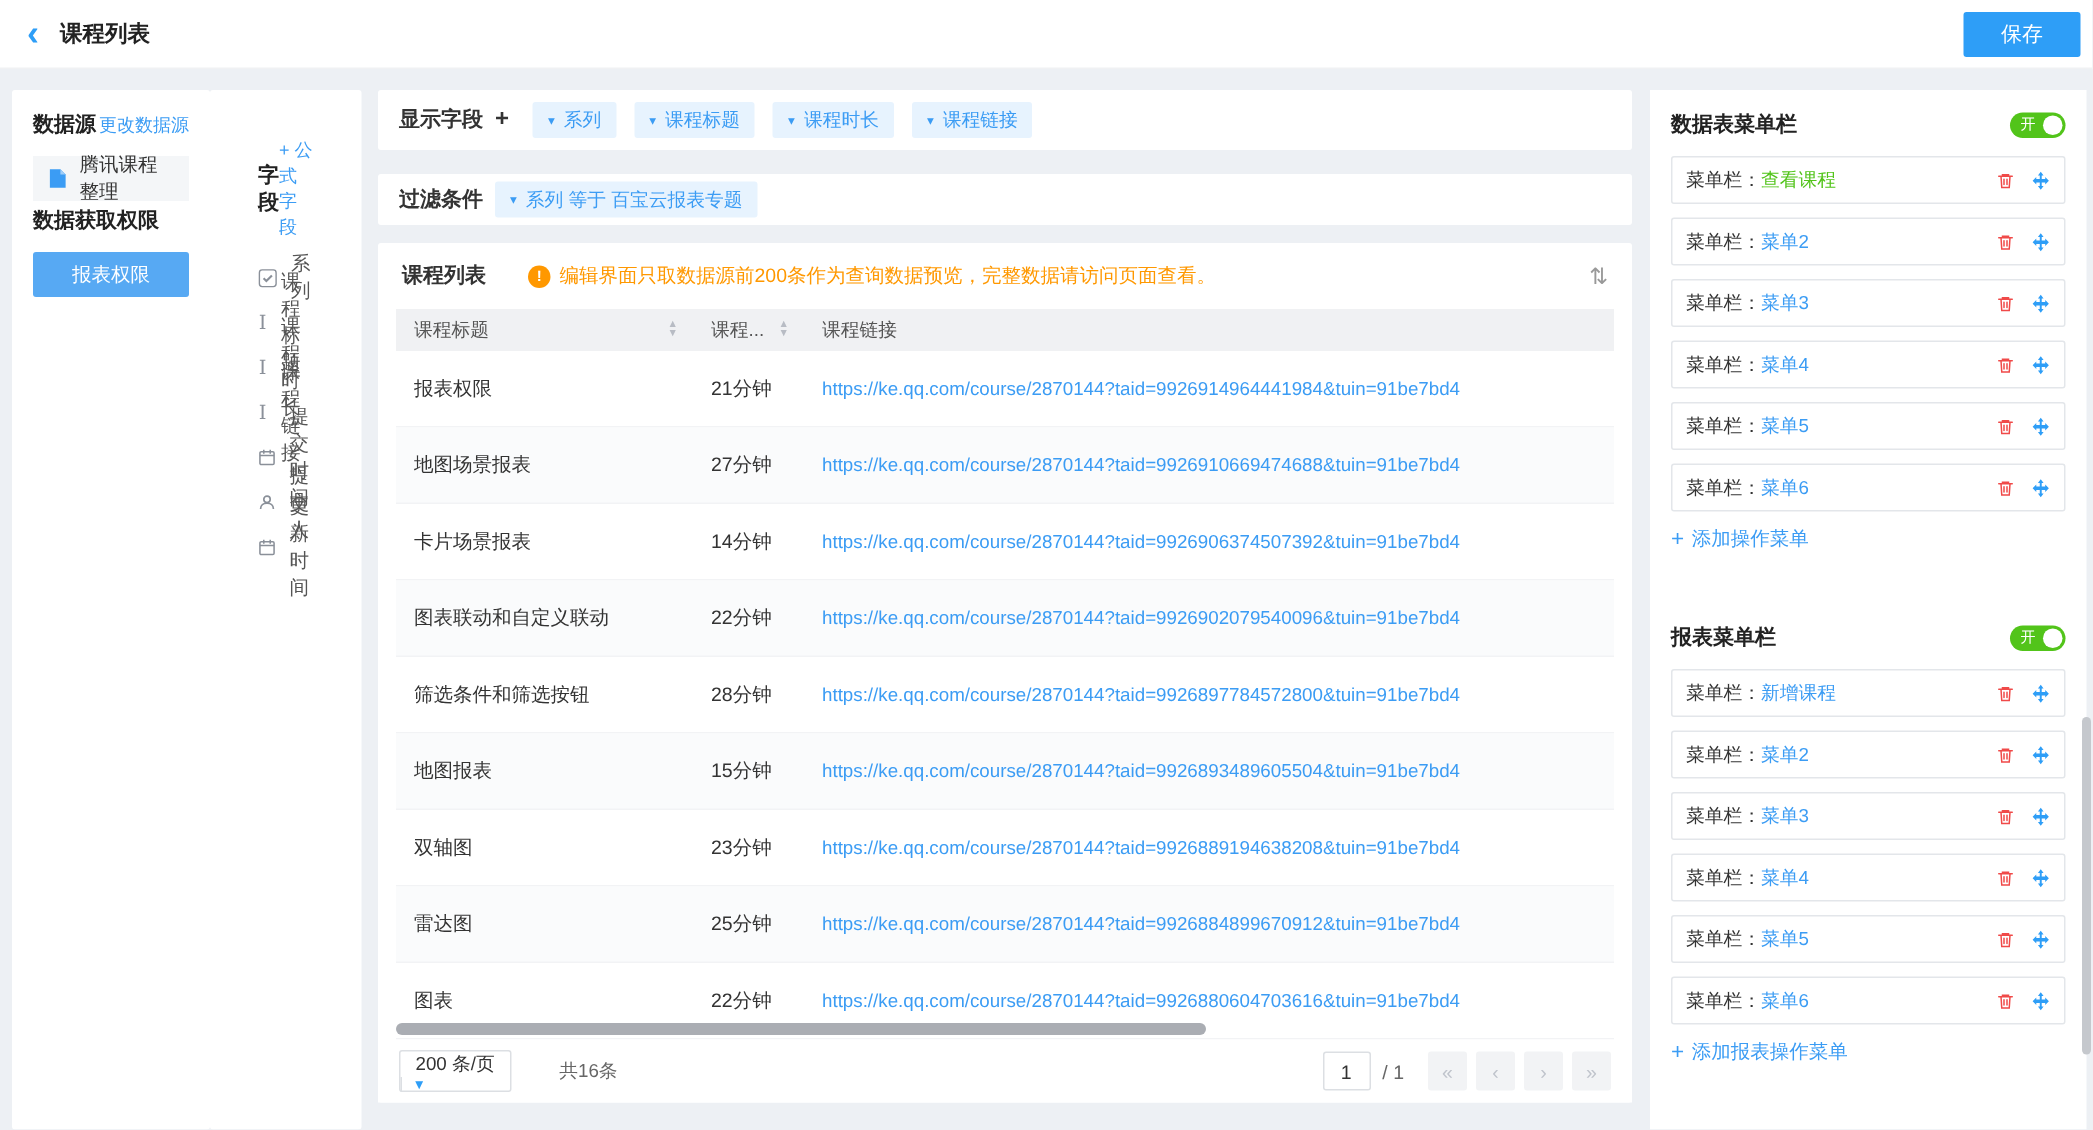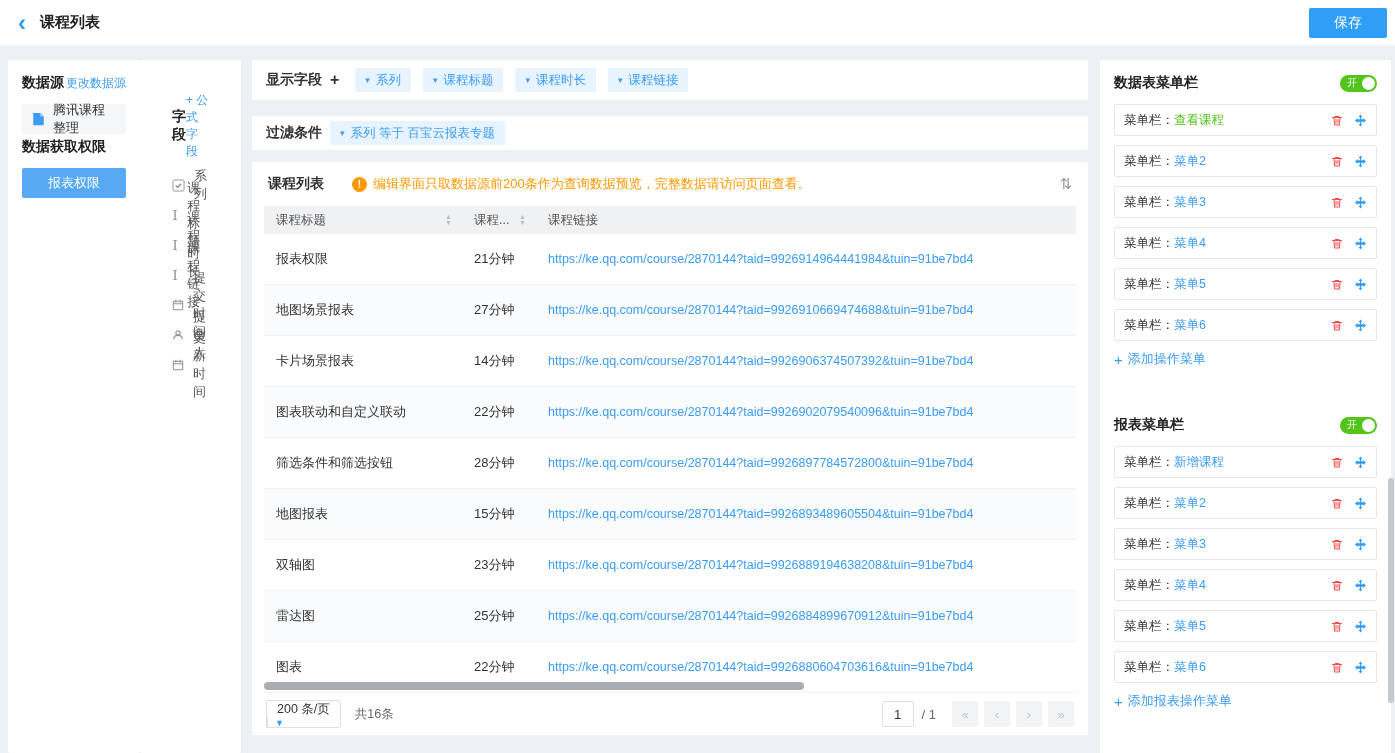--- a/index.html
+++ b/index.html
@@ -60,21 +60,21 @@
 .td { padding-left:12px; font-size:13px; color:#333; }
 .td-link { font-size:12.5px; color:#3b9cf4; white-space:nowrap; overflow:hidden; cursor:pointer; }
 .h-scrollbar { position:absolute; left:12px; top:520px; width:540px; height:8px; background:#aaadb3; border-radius:4px; cursor:pointer; }
 .t-footer { position:absolute; left:0; right:0; top:531px; height:42px; display:flex; align-items:center;
   padding:0 14px; background:#fff; }
 .psize { display:flex; align-items:center; height:28px; border:1px solid #dcdfe3; border-radius:2px;
   font-size:12.5px; color:#333; cursor:pointer; background:#fff;flex-direction:column; }
 .psize-val { padding:0 10px; }
 .psize-caret { width:24px; align-self:stretch; border-left:1px solid #dcdfe3; display:flex; align-items:center;
   justify-content:center; color:#2e9ef7; font-size:9px; }
-.total { margin-left:14px; font-size:12.5px; color:#666; }
+.total { margin-left:32px; font-size:12.5px; color:#666; }
 .pager { margin-left:auto; display:flex; align-items:center; }
 .page-input { width:32px; height:26px; border:1px solid #dcdfe3; border-radius:2px; text-align:center;
   font-size:13px; color:#333; font-family:inherit; }
 .of { color:#666; font-size:13px; margin:0 10px 0 8px; }
 .pg-btn { width:26px; height:26px; background:#f2f3f5; border-radius:2px; color:#c0c4cc; display:flex;
   align-items:center; justify-content:center; font-size:13px; margin-left:6px; cursor:default; }
 
 .right-col { position:absolute; left:1100px; top:60px; width:291px; bottom:0; background:#fff;
   padding:14px 14px 0; overflow:hidden; }
 .toggle { width:37px; height:17px; background:#52c41a; border-radius:9px; position:relative; display:flex;

